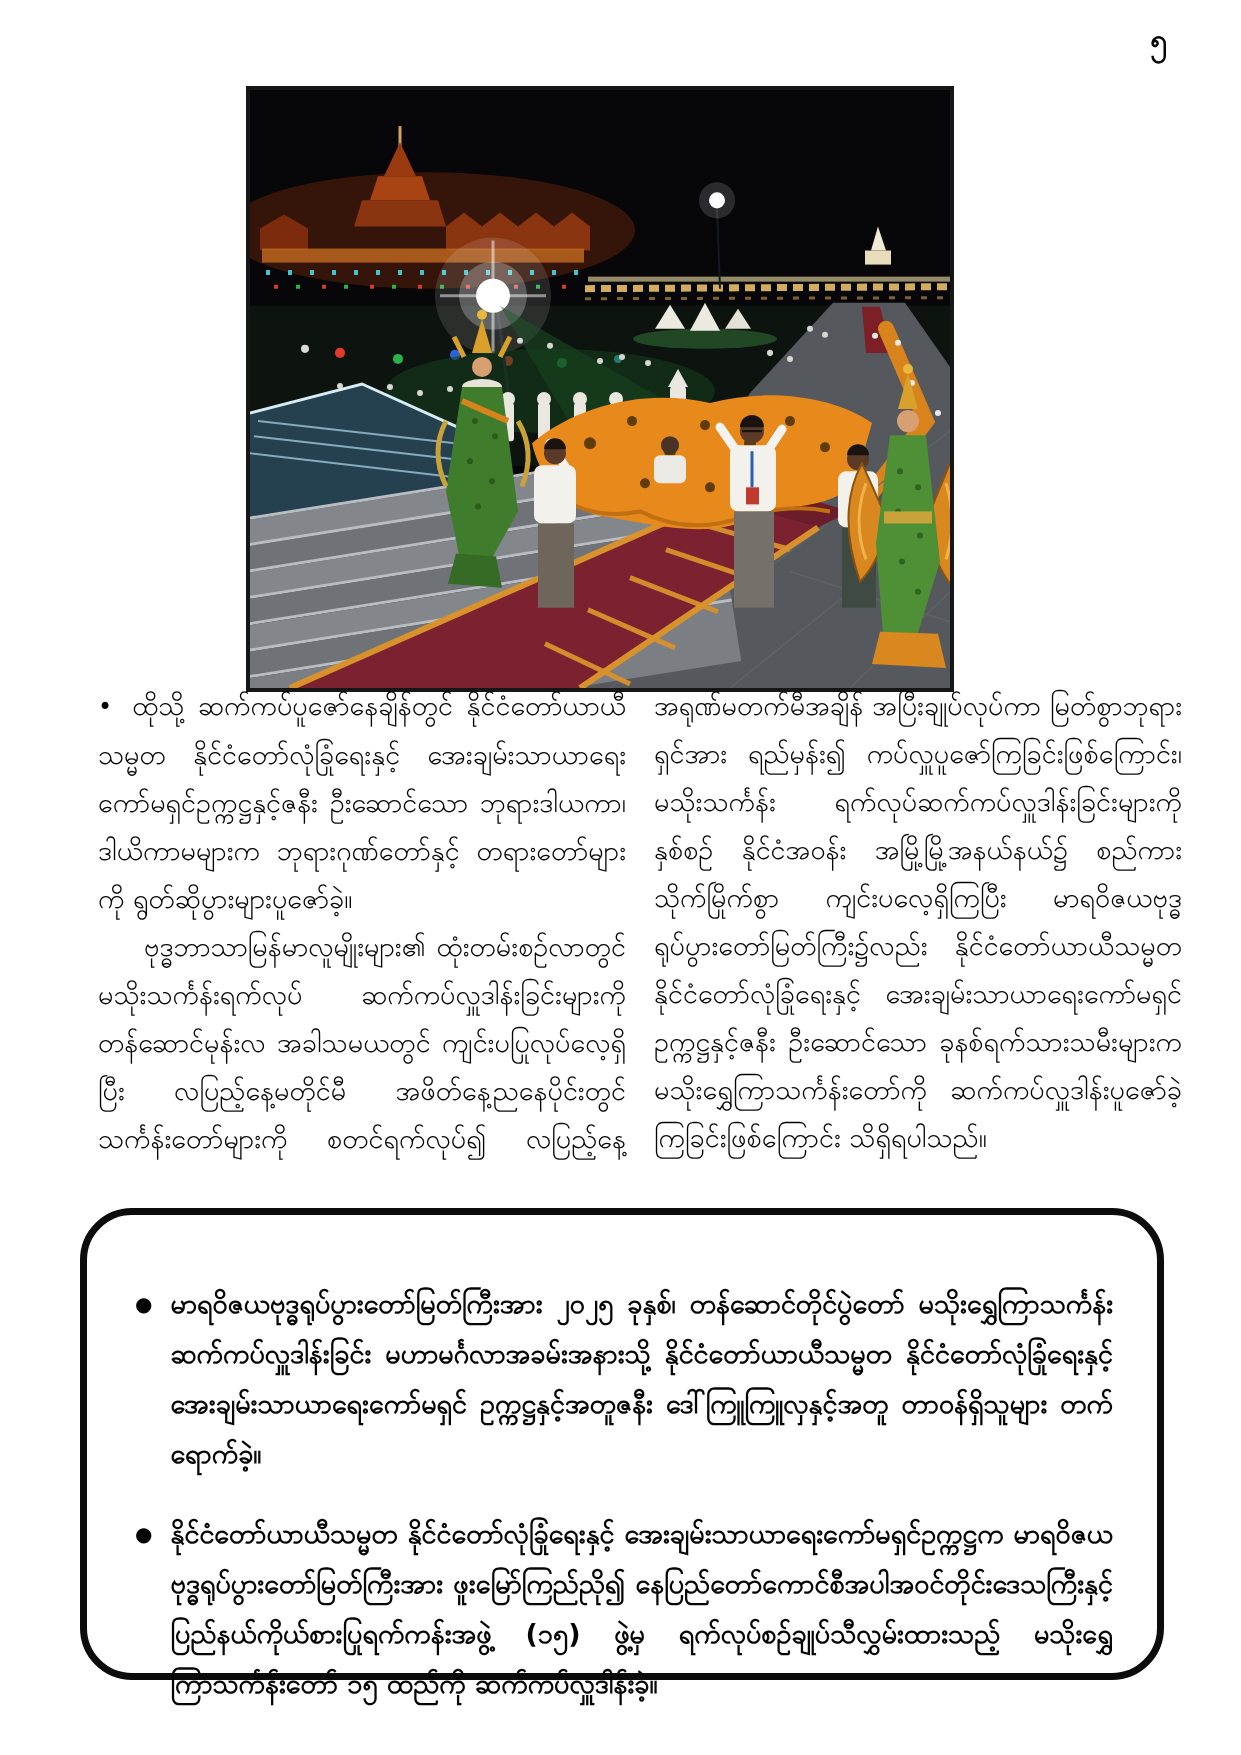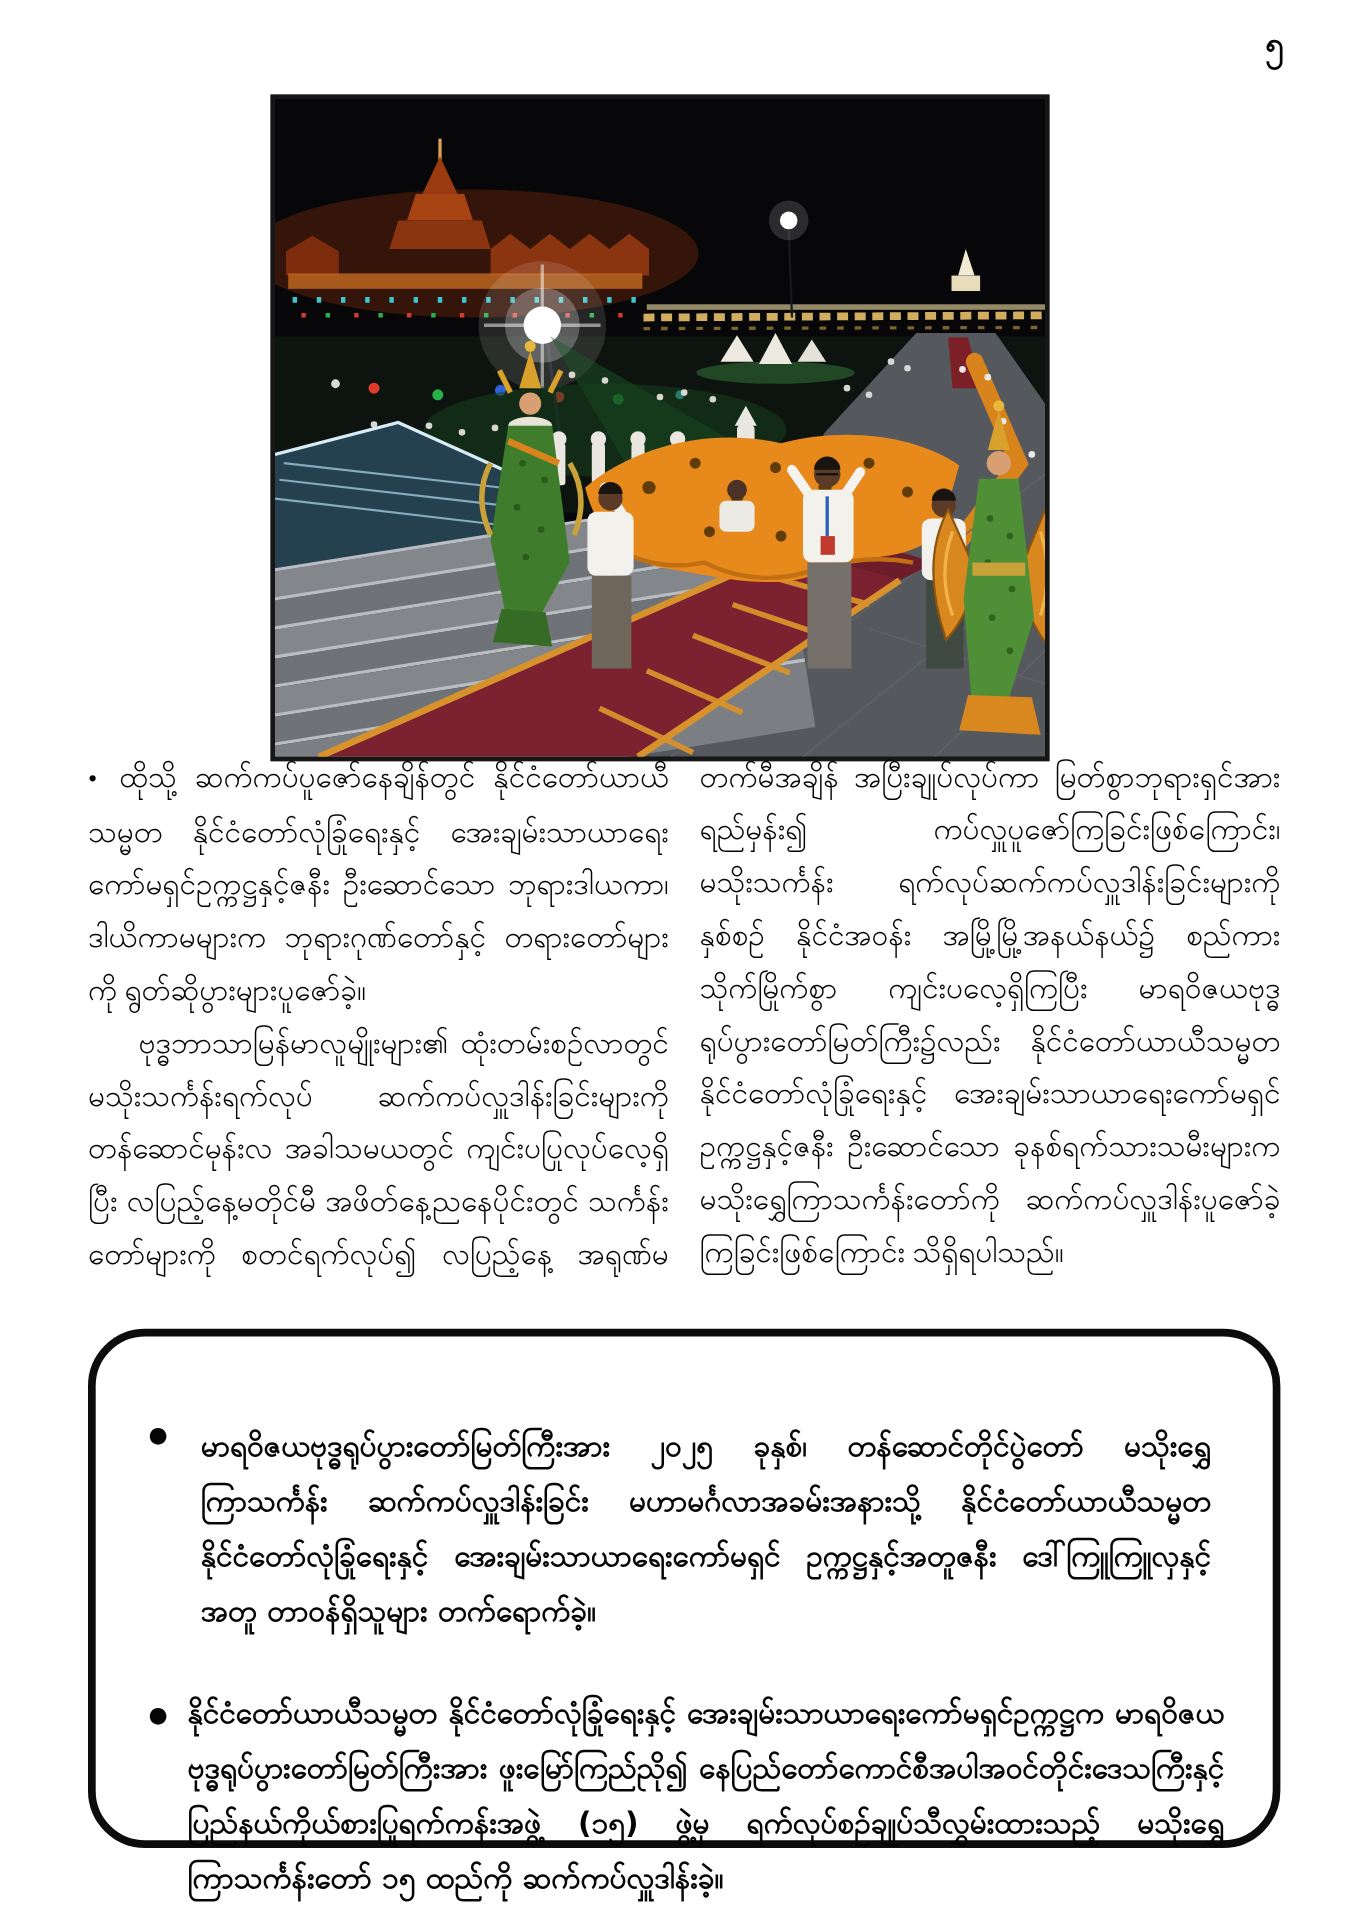--- a/index.html
+++ b/index.html
@@ -25,31 +25,30 @@
     top: 70px;
     width: 700px;
     height: 598px;
     border: 4px solid #161616;
     background: #070709;
     box-sizing: content-box;
   }
   .photo-frame svg { display: block; width: 100%; height: 100%; }
   .article {
     position: absolute;
-    left: 80px;
+    left: 98px;
     top: 682px;
     width: 1084px;
     height: 505px;
     column-count: 2;
     column-gap: 28px;
     column-fill: auto;
     font-size: 27px;
     line-height: 48px;
     text-align: justify;
-    font-family: Liberation Serif, serif;
   }
   .para { margin: 0; }
   .para .bullet { font-size: 24px; margin-right: 20px; }
   .para.indent { text-indent: 46px; }
   .byline {
     margin: 14px 0 0 0;
     text-align: right;
     font-weight: 700;
     break-inside: avoid;
   }
@@ -349,21 +348,21 @@
 
   <section class="article">
     <p class="para"><span class="bullet">•</span><span>ထိုသို့ ဆက်ကပ်ပူဇော်နေချိန်တွင် နိုင်ငံတော်ယာယီသမ္မတ နိုင်ငံတော်လုံခြုံရေးနှင့် အေးချမ်းသာယာရေးကော်မရှင်ဥက္ကဋ္ဌနှင့်ဇနီး ဦးဆောင်သော ဘုရားဒါယကာ၊ ဒါယိကာမများက ဘုရားဂုဏ်တော်နှင့် တရားတော်များကို ရွတ်ဆိုပွားများပူဇော်ခဲ့။</span></p>
     <p class="para indent">ဗုဒ္ဓဘာသာမြန်မာလူမျိုးများ၏ ထုံးတမ်းစဉ်လာတွင် မသိုးသင်္ကန်းရက်လုပ် ဆက်ကပ်လှူဒါန်းခြင်းများကို တန်ဆောင်မုန်းလ အခါသမယတွင် ကျင်းပပြုလုပ်လေ့ရှိပြီး လပြည့်နေ့မတိုင်မီ အဖိတ်နေ့ညနေပိုင်းတွင် သင်္ကန်းတော်များကို စတင်ရက်လုပ်၍ လပြည့်နေ့ အရုဏ်မတက်မီအချိန် အပြီးချုပ်လုပ်ကာ မြတ်စွာဘုရားရှင်အား ရည်မှန်း၍ ကပ်လှူပူဇော်ကြခြင်းဖြစ်ကြောင်း၊ မသိုးသင်္ကန်း ရက်လုပ်ဆက်ကပ်လှူဒါန်းခြင်းများကို နှစ်စဉ် နိုင်ငံအဝန်း အမြို့မြို့အနယ်နယ်၌ စည်ကားသိုက်မြိုက်စွာ ကျင်းပလေ့ရှိကြပြီး မာရဝိဇယဗုဒ္ဓရုပ်ပွားတော်မြတ်ကြီး၌လည်း နိုင်ငံတော်ယာယီသမ္မတ နိုင်ငံတော်လုံခြုံရေးနှင့် အေးချမ်းသာယာရေးကော်မရှင် ဥက္ကဋ္ဌနှင့်ဇနီး ဦးဆောင်သော ခုနစ်ရက်သားသမီးများက မသိုးရွှေကြာသင်္ကန်းတော်ကို ဆက်ကပ်လှူဒါန်းပူဇော်ခဲ့ကြခြင်းဖြစ်ကြောင်း သိရှိရပါသည်။</p>
     <p class="byline">(မြဝတီသတင်းစာ ၅-၁၁-၂၀၂၅)</p>
   </section>
 
   <section class="summary-box">
     <div class="box-item">
       <span class="box-bullet">●</span>
-      <p class="box-text" style="margin:12px">မာရဝိဇယဗုဒ္ဓရုပ်ပွားတော်မြတ်ကြီးအား ၂၀၂၅ ခုနှစ်၊ တန်ဆောင်တိုင်ပွဲတော် မသိုးရွှေကြာသင်္ကန်း ဆက်ကပ်လှူဒါန်းခြင်း မဟာမင်္ဂလာအခမ်းအနားသို့ နိုင်ငံတော်ယာယီသမ္မတ နိုင်ငံတော်လုံခြုံရေးနှင့် အေးချမ်းသာယာရေးကော်မရှင် ဥက္ကဋ္ဌနှင့်အတူဇနီး ဒေါ်ကြူကြူလှနှင့်အတူ တာဝန်ရှိသူများ တက်ရောက်ခဲ့။</p>
+      <p class="box-text" style="margin:0">မာရဝိဇယဗုဒ္ဓရုပ်ပွားတော်မြတ်ကြီးအား ၂၀၂၅ ခုနှစ်၊ တန်ဆောင်တိုင်ပွဲတော် မသိုးရွှေကြာသင်္ကန်း ဆက်ကပ်လှူဒါန်းခြင်း မဟာမင်္ဂလာအခမ်းအနားသို့ နိုင်ငံတော်ယာယီသမ္မတ နိုင်ငံတော်လုံခြုံရေးနှင့် အေးချမ်းသာယာရေးကော်မရှင် ဥက္ကဋ္ဌနှင့်အတူဇနီး ဒေါ်ကြူကြူလှနှင့်အတူ တာဝန်ရှိသူများ တက်ရောက်ခဲ့။</p>
     </div>
     <div class="box-item">
       <span class="box-bullet">●</span>
       <p class="box-text" style="margin:0">နိုင်ငံတော်ယာယီသမ္မတ နိုင်ငံတော်လုံခြုံရေးနှင့် အေးချမ်းသာယာရေးကော်မရှင်ဥက္ကဋ္ဌက မာရဝိဇယဗုဒ္ဓရုပ်ပွားတော်မြတ်ကြီးအား ဖူးမြော်ကြည်ညို၍ နေပြည်တော်ကောင်စီအပါအဝင်တိုင်းဒေသကြီးနှင့် ပြည်နယ်ကိုယ်စားပြုရက်ကန်းအဖွဲ့ (၁၅) ဖွဲ့မှ ရက်လုပ်စဉ်ချုပ်သီလွှမ်းထားသည့် မသိုးရွှေကြာသင်္ကန်းတော် ၁၅ ထည်ကို ဆက်ကပ်လှူဒါန်းခဲ့။</p>
     </div>
   </section>
 
 </main>
 
 </body></html>

